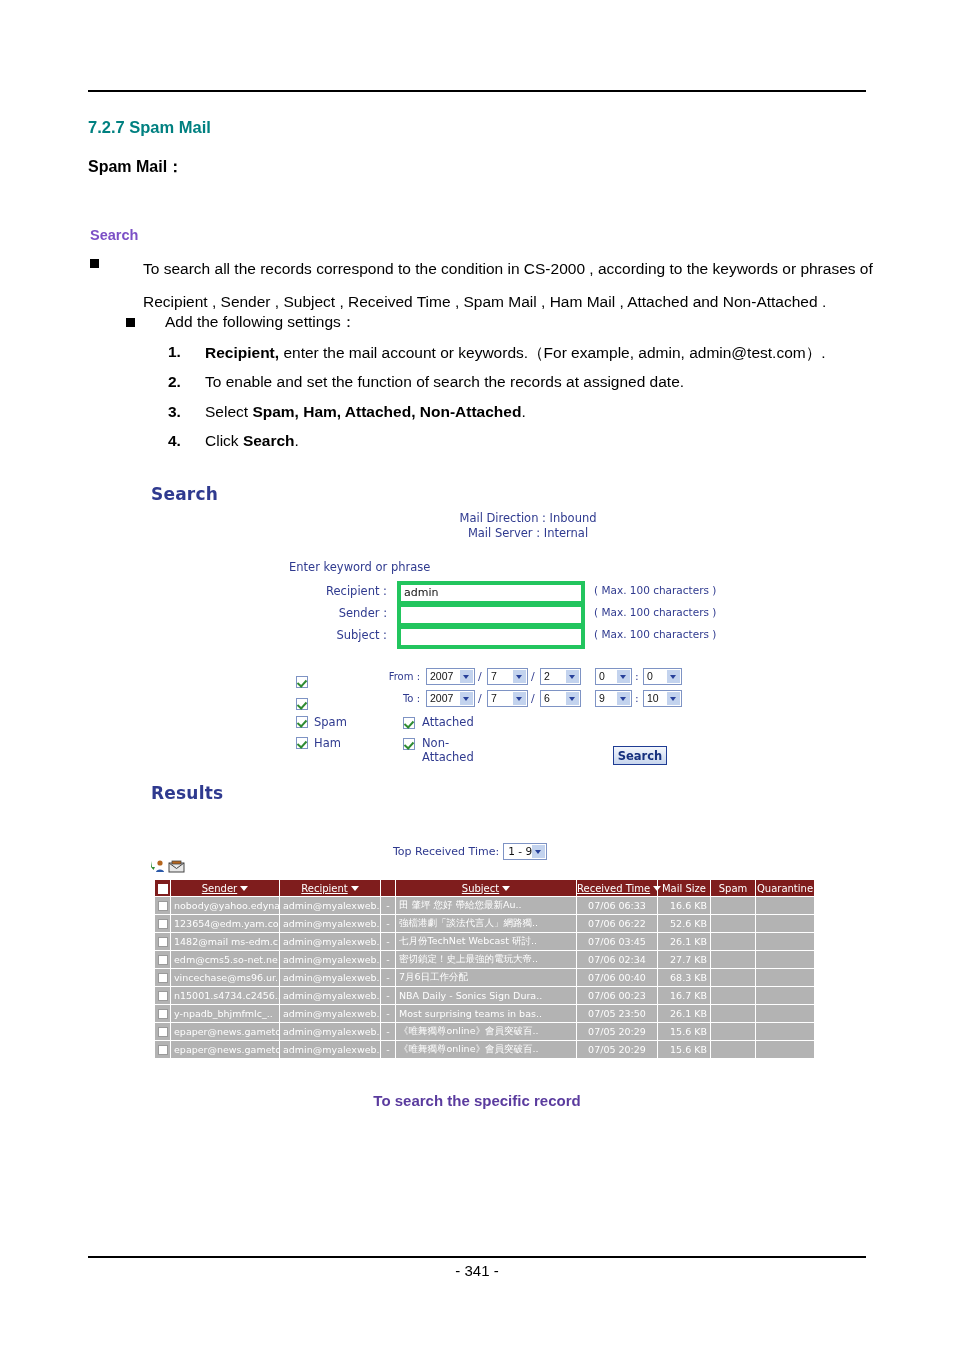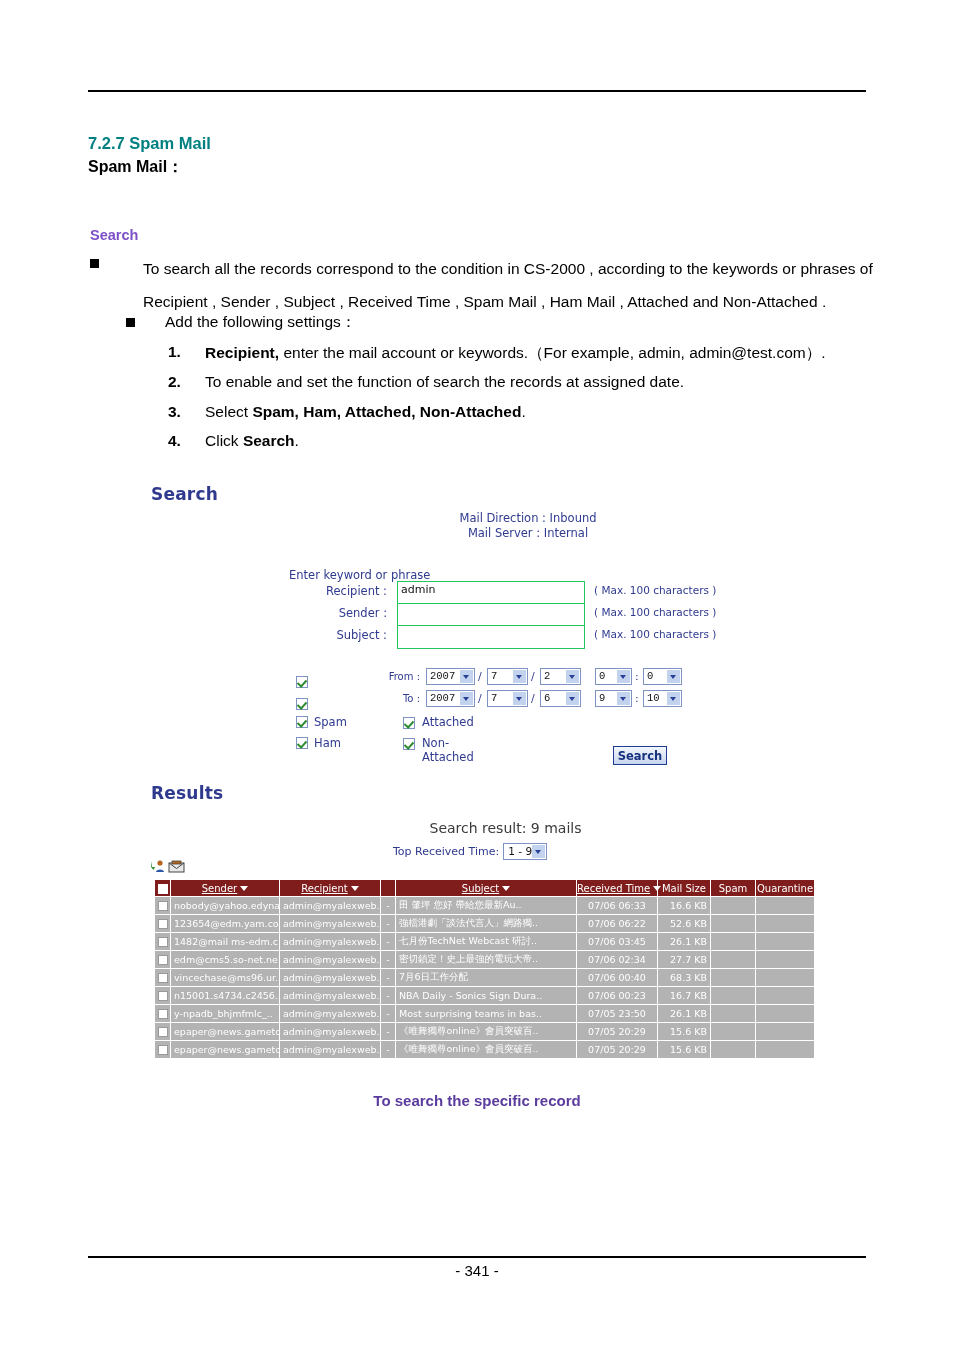--- a/index.html
+++ b/index.html
@@ -60,21 +60,20 @@
   }
 
   
   .section-heading {
     position: absolute;
     top: 118px;
     left: 88px;
     font-size: 16.5px;
     font-weight: bold;
     color: #008080;
-    margin-top: 16px;
   }
   .sub-heading {
     position: absolute;
     top: 157px;
     left: 88px;
     font-size: 16px;
     font-weight: bold;
     color: #000000;
   }
   .search-label {
@@ -184,21 +183,21 @@
     text-align: center;
     color: #2F3A8F;
     font-size: 11.5px;
     white-space: nowrap;
   }
   .mail-direction { top: 31px;  padding-left: 40px; text-align: center; }
   .mail-server    { top: 46px;  padding-left: 40px; text-align: center; }
 
   .enter-kw {
     position: absolute;
-    top: 88px;
+    top: 80px;
     left: 141px;
     font-size: 11.5px;
     color: #2F3A8F;
   }
 
   .field-row {
     position: absolute;
     left: 141px;
     width: 520px;
     height: 20px;
@@ -215,21 +214,21 @@
     text-align: right;
     font-size: 11.5px;
     color: #2F3A8F;
   }
   .field-row .fbox {
     position: absolute;
     left: 108px;
     top: 0;
     width: 188px;
     height: 24px;
-    border: 1px solid #22c55e;
+    border: 4px solid #22c55e;
     background: #ffffff;
     font-size: 11px;
     color: #111;
     line-height: 16px;
     padding-left: 3px;
     box-sizing: border-box;
     font-family: "DejaVu Sans", sans-serif;
   }
   .field-row .fnote {
     position: absolute;
@@ -286,21 +285,21 @@
     position: absolute;
     top: 0;
     height: 17px;
     border: 1px solid #7E93C4;
     background: #ffffff;
     box-sizing: border-box;
     font-size: 10.5px;
     color: #111;
     line-height: 15px;
     padding-left: 3px;
-    font-family: Liberation Mono, monospace;
+    font-family: Liberation Sans, sans-serif;
   }
   .sel .arrow {
     position: absolute;
     right: 1px;
     top: 1px;
     width: 13px;
     height: 13px;
     background: #C3D3EE;
     border-left: 1px solid #fff;
   }
@@ -579,21 +578,20 @@
       <span><span class="cb checked"></span></span>
       <span class="lbl">Ham</span>
       <span class="rightcb"><span class="cb checked"></span></span>
       <span class="rightlbl">Non-Attached</span>
     </div>
 
     <div class="search-btn">Search</div>
 
     <div class="ui-title t-results">Results</div>
 
-    <div class="result-count">Search result: 9 mails</div>
 
     <div class="top-recv">
       <span>Top Received Time:</span><span class="sel-inline"><span>1 - 9</span><span class="arrow"></span></span>
     </div>
 
     <div class="tool-icons">
       <svg width="56" height="16" viewBox="0 0 56 16">
         <g>
           <path d="M2 2 L2 8 L5 8 L3.5 11 L1 8 Z" fill="#2E8B32"></path>
           <circle cx="10" cy="4" r="2.6" fill="#B5651D"></circle>

